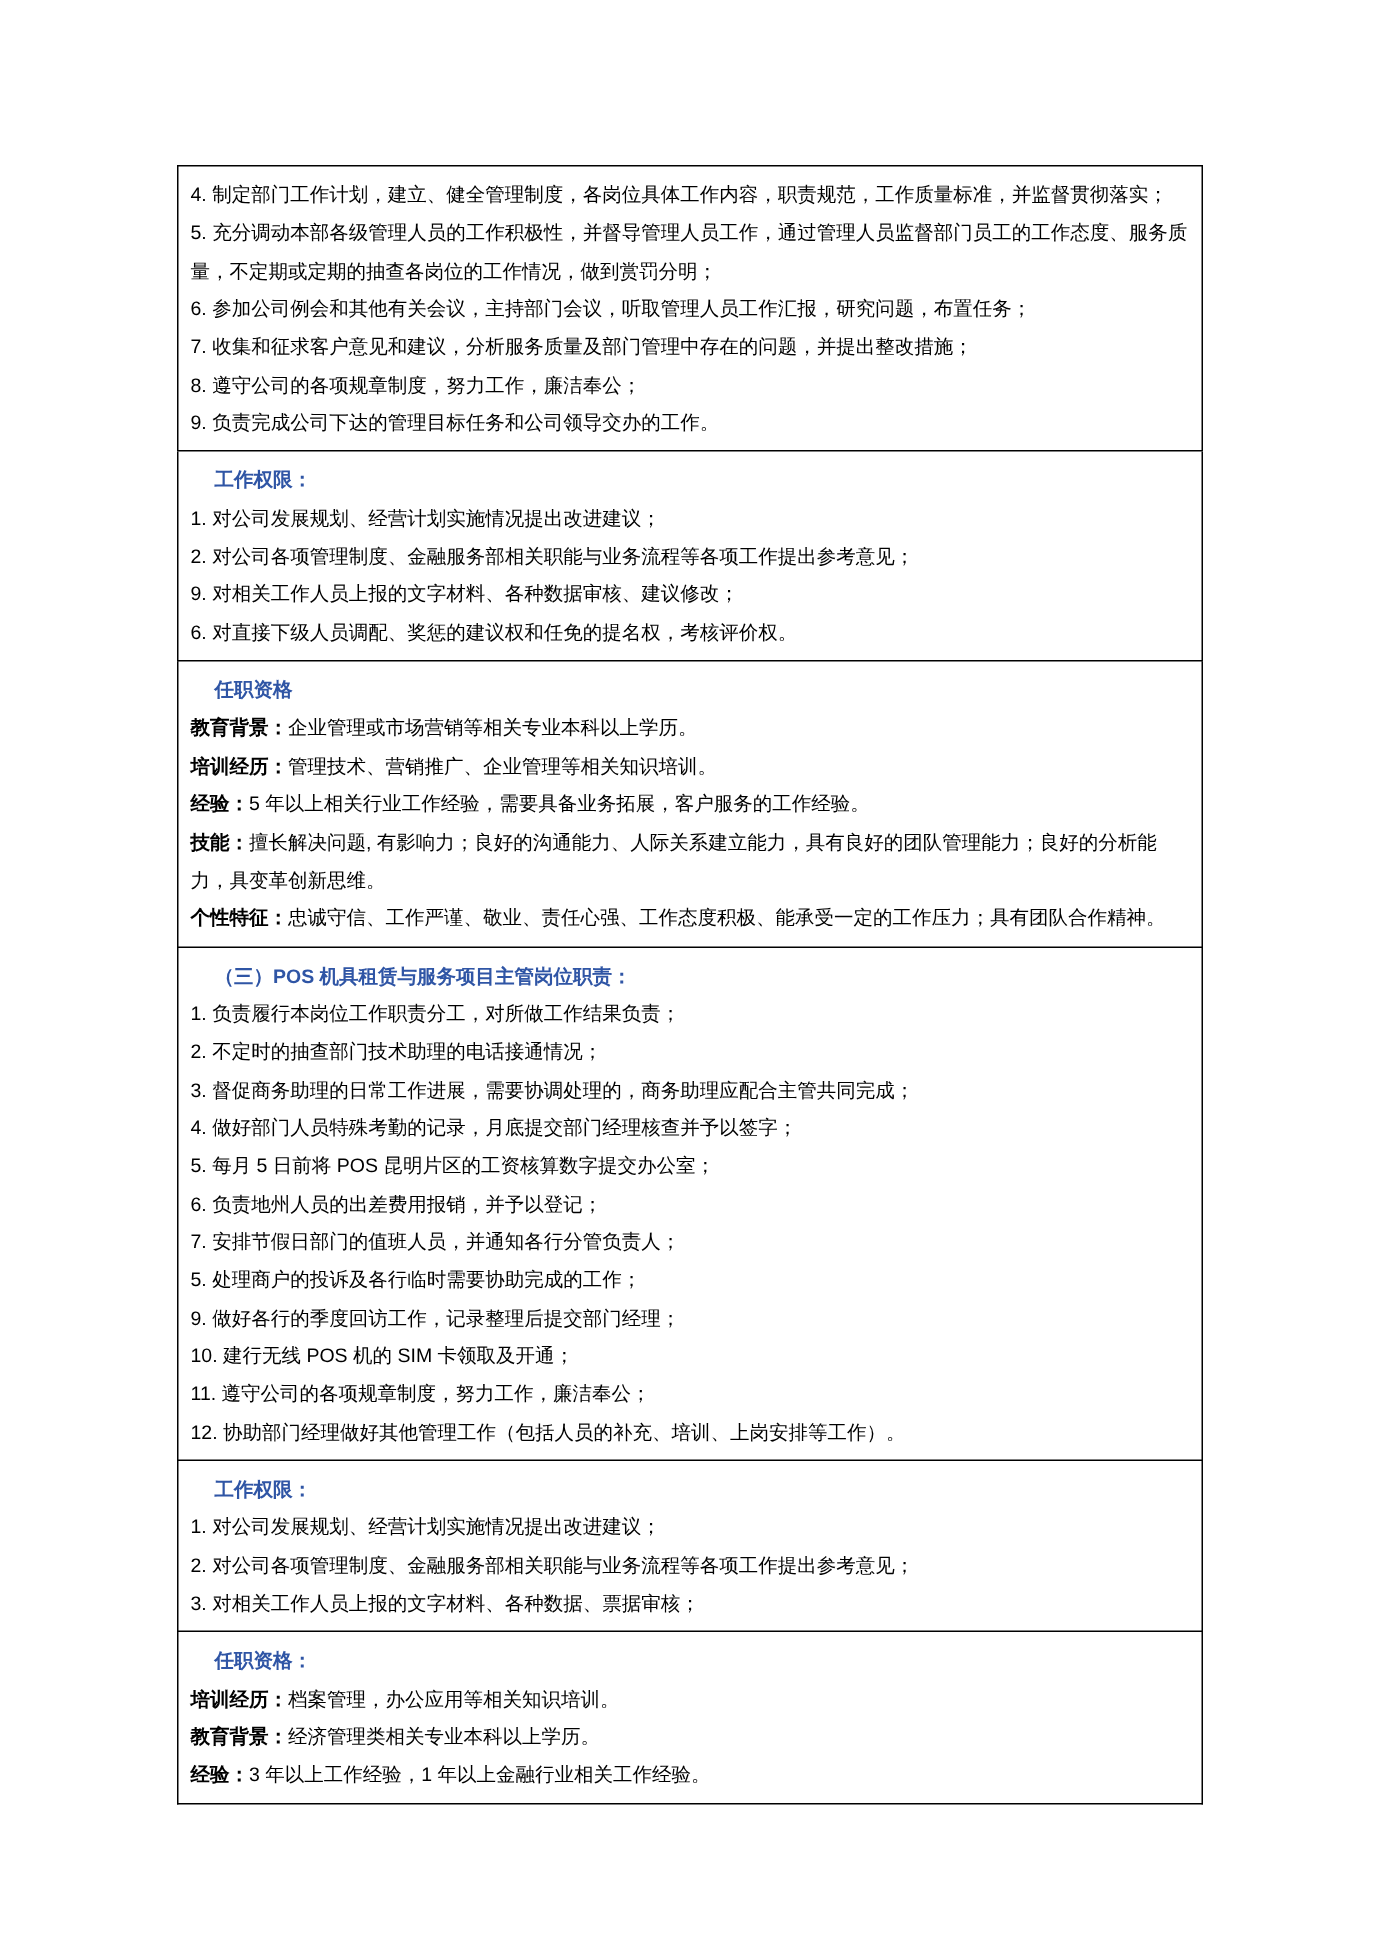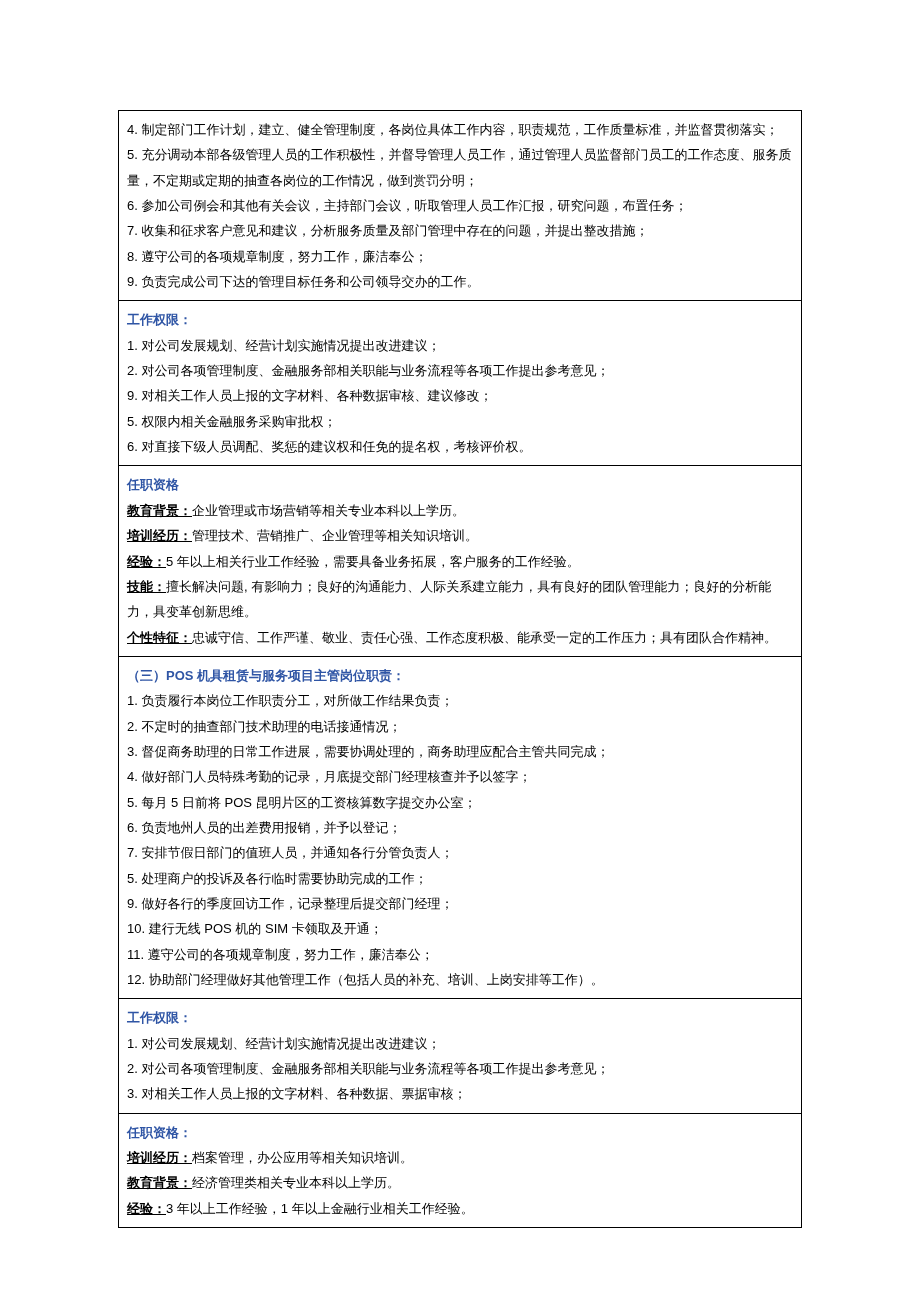--- a/index.html
+++ b/index.html
@@ -21,24 +21,24 @@
     font-size: 13px;
     line-height: 1.95;
     color: #000;
   }
   .cell:first-child {
     border-top: 1px solid #000;
   }
   .bold-blue {
     color: #2f55a5;
     font-weight: bold;
+    margin-left: 16px;
   }
   .label-bold {
     font-weight: bold;
-    text-decoration: underline;
   }
 </style>
 </head>
 <body>
 
 <div class="page">
 
   <div class="cell">
     <div>4. 制定部门工作计划，建立、健全管理制度，各岗位具体工作内容，职责规范，工作质量标准，并监督贯彻落实；</div>
     <div>5. 充分调动本部各级管理人员的工作积极性，并督导管理人员工作，通过管理人员监督部门员工的工作态度、服务质量，不定期或定期的抽查各岗位的工作情况，做到赏罚分明；</div>
@@ -46,21 +46,20 @@
     <div>7. 收集和征求客户意见和建议，分析服务质量及部门管理中存在的问题，并提出整改措施；</div>
     <div>8. 遵守公司的各项规章制度，努力工作，廉洁奉公；</div>
     <div>9. 负责完成公司下达的管理目标任务和公司领导交办的工作。</div>
   </div>
 
   <div class="cell">
     <div class="bold-blue">工作权限：</div>
     <div>1. 对公司发展规划、经营计划实施情况提出改进建议；</div>
     <div>2. 对公司各项管理制度、金融服务部相关职能与业务流程等各项工作提出参考意见；</div>
     <div>9. 对相关工作人员上报的文字材料、各种数据审核、建议修改；</div>
-    <div>5. 权限内相关金融服务采购审批权；</div>
     <div>6. 对直接下级人员调配、奖惩的建议权和任免的提名权，考核评价权。</div>
   </div>
 
   <div class="cell">
     <div class="bold-blue">任职资格</div>
     <div>
       <span class="label-bold">教育背景：</span><span>企业管理或市场营销等相关专业本科以上学历。</span>
     </div>
     <div>
       <span class="label-bold">培训经历：</span><span>管理技术、营销推广、企业管理等相关知识培训。</span>

